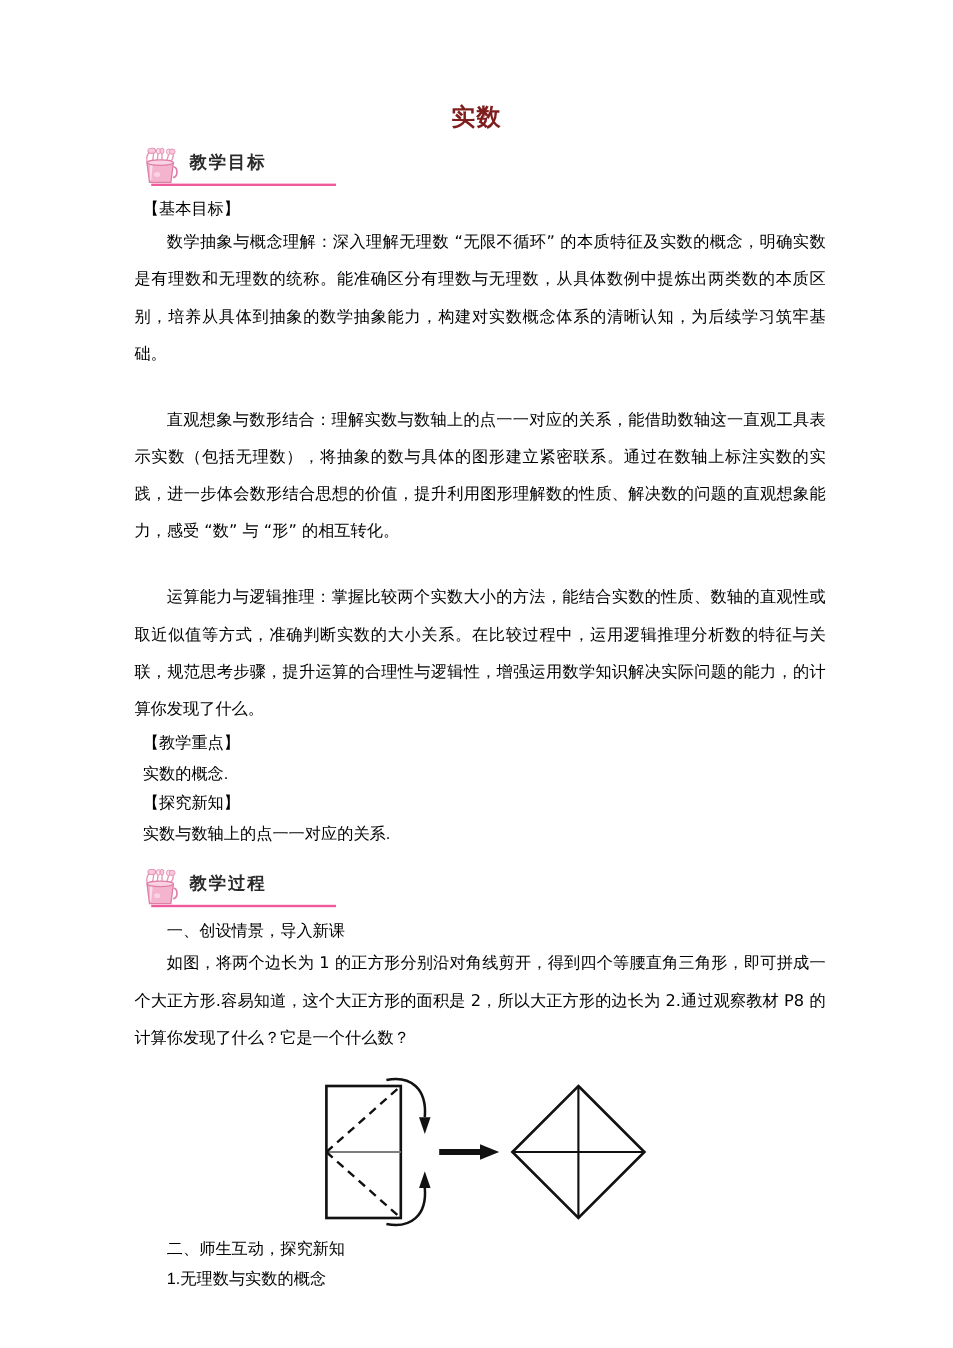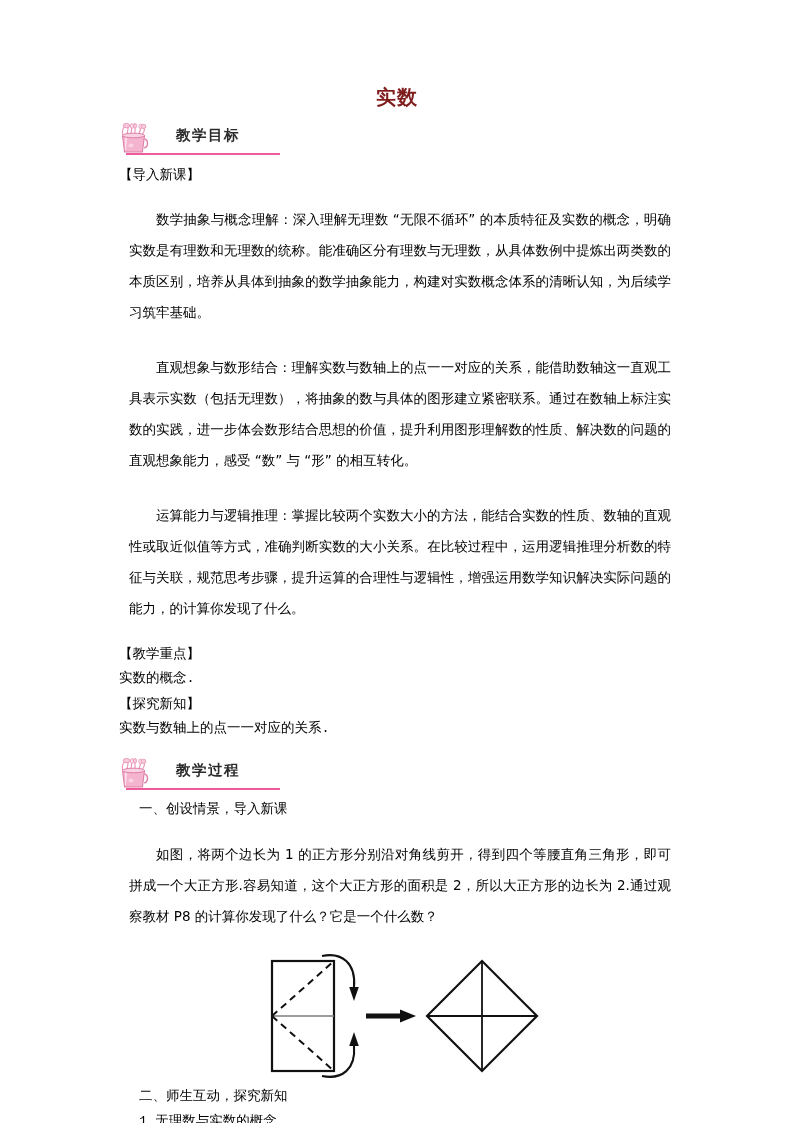--- a/index.html
+++ b/index.html
@@ -61,21 +61,20 @@
   }
   .section-head .head-label {
     position: absolute;
     left: 46px;
     top: 4px;
     font-size: 14.5px;
     font-weight: bold;
     letter-spacing: 1.5px;
     color: #2b2b2b;
     font-family: "DejaVu Sans", "Liberation Sans", sans-serif;
-    margin-left: 18px;
   }
   .section-head .head-rule {
     position: absolute;
     left: 14px;
     bottom: 1px;
     width: 154px;
     height: 2px;
     background: #ee5a9b;
   }
 
@@ -83,32 +82,32 @@
   .bracket-head {
     font-size: 13.5px;
     line-height: 25px;
     margin: 0 0 0 7px;
     white-space: nowrap;
     font-family: "DejaVu Sans", "Liberation Sans", sans-serif;
   }
   .para {
     font-size: 13.5px;
     line-height: 31px;
-    margin: 17px;
+    margin: 0;
     text-align: justify;
     text-justify: inter-ideograph;
     text-indent: 27px;
     font-family: "DejaVu Sans", "Liberation Sans", sans-serif;
   }
   .para.spaced { margin-top: 24px; }
   .line {
     font-size: 13.5px;
     line-height: 25px;
     margin: 0 0 0 7px;
-    font-family: Liberation Mono, monospace;
+    font-family: Liberation Sans, sans-serif;
   }
   .line.indent { text-indent: 20px; margin-left: 7px; }
   .gap-md { height: 14px; }
 
   
   .figure {
     position: relative;
     width: 576px;
     height: 135px;
     margin-top: 12px;
@@ -146,21 +145,21 @@
           <path d="M11 14.5 L13.2 14.5 L12.0 27 L10.9 27 Z" fill="#fde4ee" opacity="0.85"></path>
           <ellipse cx="19.5" cy="12.5" rx="11" ry="2.3" fill="#fad3e3" stroke="#de7fa8" stroke-width="1"></ellipse>
           <path d="M30.6 16 C34.5 17, 34.5 24, 30.2 25" fill="none" stroke="#de7fa8" stroke-width="1.4"></path>
           <ellipse cx="17" cy="22.5" rx="2.6" ry="2.1" fill="#fbd6e5" opacity="0.9"></ellipse>
         </svg>
       </span>
       <span class="head-label">教学目标</span>
       <span class="head-rule"></span>
     </div>
 
-    <p class="bracket-head">【导入新课】</p>
+    <p class="bracket-head">【基本目标】</p>
     <p class="para">数学抽象与概念理解：深入理解无理数 “无限不循环” 的本质特征及实数的概念，明确实数是有理数和无理数的统称。能准确区分有理数与无理数，从具体数例中提炼出两类数的本质区别，培养从具体到抽象的数学抽象能力，构建对实数概念体系的清晰认知，为后续学习筑牢基础。</p>
     <p class="para spaced">直观想象与数形结合：理解实数与数轴上的点一一对应的关系，能借助数轴这一直观工具表示实数（包括无理数），将抽象的数与具体的图形建立紧密联系。通过在数轴上标注实数的实践，进一步体会数形结合思想的价值，提升利用图形理解数的性质、解决数的问题的直观想象能力，感受 “数” 与 “形” 的相互转化。</p>
     <p class="para spaced">运算能力与逻辑推理：掌握比较两个实数大小的方法，能结合实数的性质、数轴的直观性或取近似值等方式，准确判断实数的大小关系。在比较过程中，运用逻辑推理分析数的特征与关联，规范思考步骤，提升运算的合理性与逻辑性，增强运用数学知识解决实际问题的能力，的计算你发现了什么。</p>
     <p class="bracket-head">【教学重点】</p>
     <p class="line">实数的概念.</p>
     <p class="bracket-head">【探究新知】</p>
     <p class="line">实数与数轴上的点一一对应的关系.</p>
 
     <div class="gap-md"></div>
 

